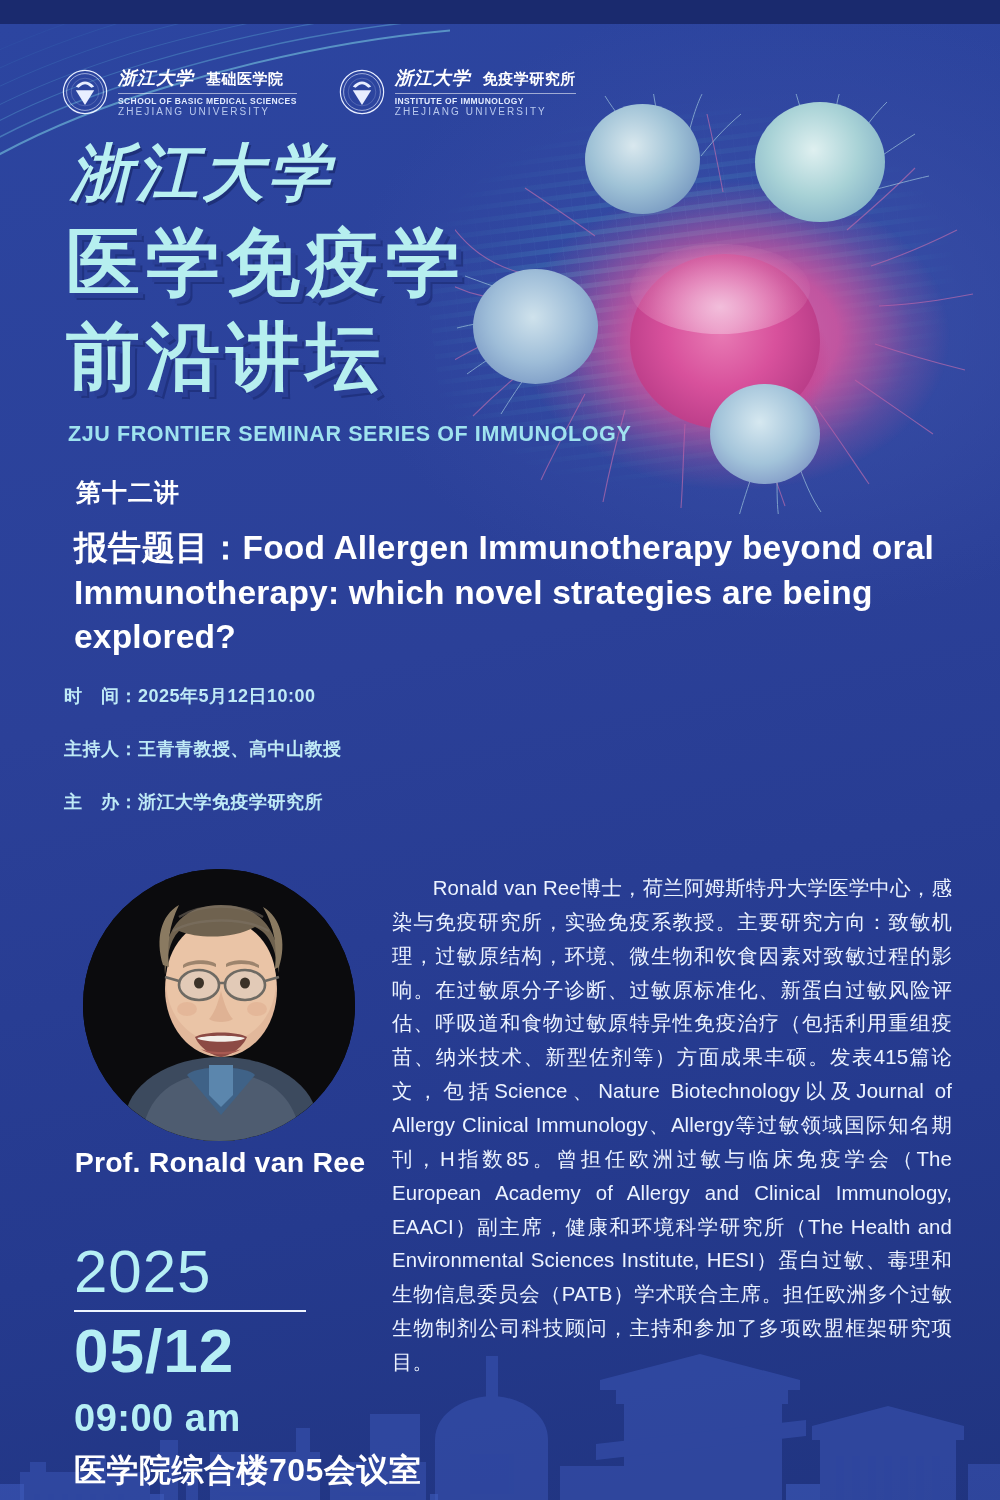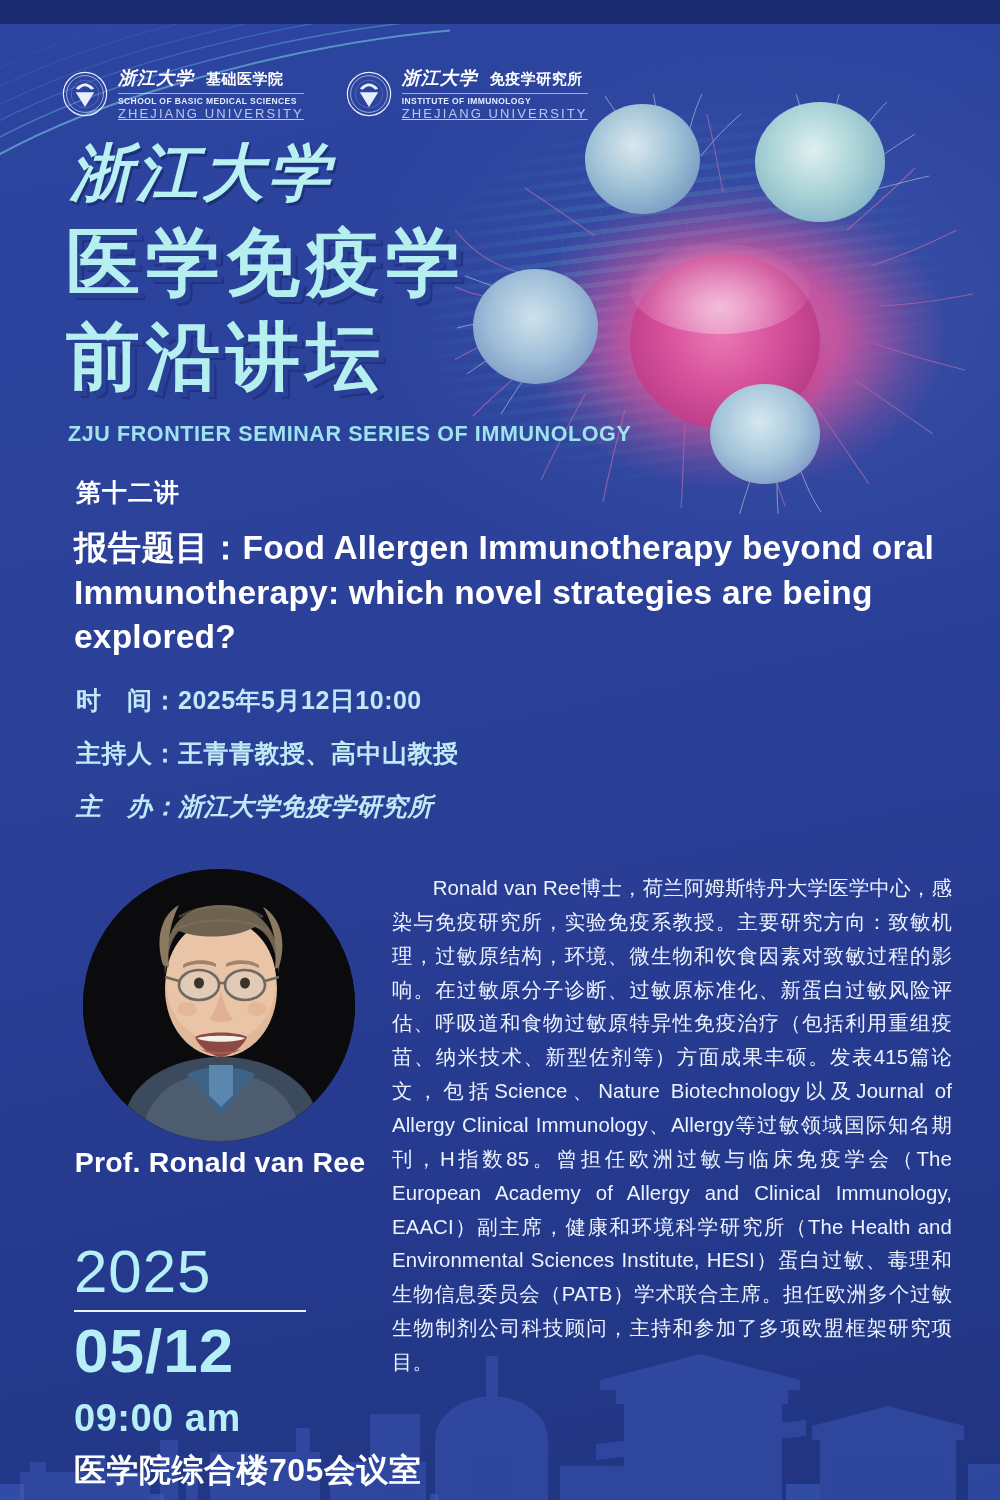--- a/index.html
+++ b/index.html
@@ -64,43 +64,43 @@
   .logos{position:absolute;left:62px;top:42px;display:flex;gap:42px;align-items:flex-start;}
   .logo{display:flex;align-items:center;gap:10px;}
   .seal{width:46px;height:46px;flex:0 0 46px;}
   .logo-txt{display:flex;flex-direction:column;justify-content:center;}
   .logo-top{display:flex;align-items:baseline;gap:12px;white-space:nowrap;}
   .logo-cn-mark{font-family:"Liberation Serif","DejaVu Serif",serif;font-style:italic;font-weight:700;
     font-size:18px;color:#fff;letter-spacing:1px;}
   .logo-cn-unit{font-size:15px;color:#fff;font-weight:700;letter-spacing:.5px;text-align:right;}
   .logo-en1{font-size:8.5px;color:#e3ecff;letter-spacing:.4px;font-weight:700;margin-top:3px;
     border-top:1px solid rgba(255,255,255,.55);padding-top:2px;white-space:nowrap;}
-  .logo-en2{font-size:13px;color:#b9c9ee;letter-spacing:2.1px;white-space:nowrap;text-decoration:underline;}
+  .logo-en2{font-size:10px;color:#b9c9ee;letter-spacing:2.1px;white-space:nowrap;}
 
   
   .cally{position:absolute;left:70px;top:118px;font-family:"Liberation Serif","DejaVu Serif",serif;
     font-style:italic;font-weight:700;font-size:62px;line-height:1;color:#b9f0f2;
     letter-spacing:4px;text-shadow:2px 3px 0 rgba(26,42,110,.75);}
   .bigline{position:absolute;left:66px;font-weight:700;font-size:74px;line-height:1;
     color:#b6efef;letter-spacing:6px;
     text-shadow:5px 5px 0 #2a3f96, 7px 7px 0 rgba(24,38,105,.55);}
   .bigline.l1t{top:202px;}
   .bigline.l2t{top:296px;}
   .subtitle{position:absolute;left:68px;top:398px;font-size:21.5px;font-weight:700;
     color:#9fe3ef;letter-spacing:.6px;}
 
   
   .lecture-no{position:absolute;left:76px;top:452px;font-size:25px;font-weight:700;color:#ffffff;letter-spacing:1px;}
   .talk-title{position:absolute;left:74px;top:502px;width:880px;font-size:33.5px;font-weight:700;
     color:#ffffff;line-height:1.33;letter-spacing:.2px;}
-  .meta{position:absolute;left:76px;font-size:25px;font-weight:700;color:#bfeaf6;letter-spacing:.5px;}
+  .meta{position:absolute;left:64px;font-size:18px;font-weight:700;color:#bfeaf6;letter-spacing:.5px;}
   .meta .lbl{color:#bfeaf6;}
   .meta.m1{top:660px;}
   .meta.m2{top:713px;}
-  .meta.m3{top:766px;font-style:italic;}
+  .meta.m3{top:766px;}
 
   
   .portrait{position:absolute;left:83px;top:845px;width:272px;height:272px;border-radius:50%;
     overflow:hidden;background:#090909;}
   .speaker-name{position:absolute;left:0;top:1122px;width:440px;text-align:center;
     font-size:28.5px;font-weight:700;color:#ffffff;letter-spacing:.2px;}
   .speaker-affil{position:absolute;left:0;top:1163px;width:440px;text-align:center;
     font-size:21px;font-weight:700;color:#bfeaf6;letter-spacing:.5px;}
 
   .dateblock{position:absolute;left:74px;top:1218px;width:250px;}

